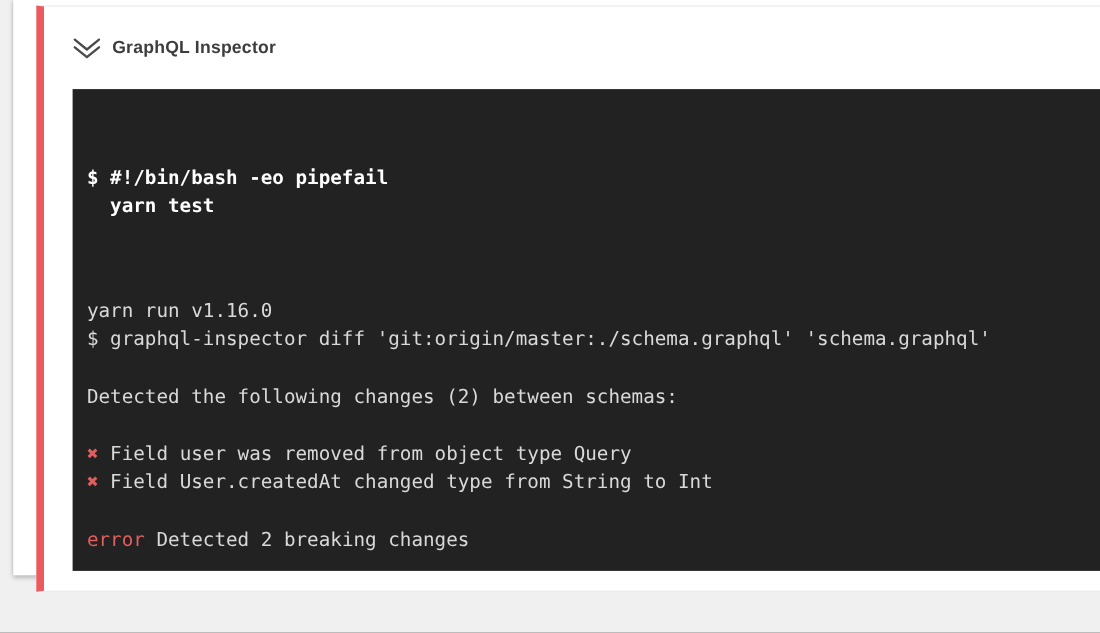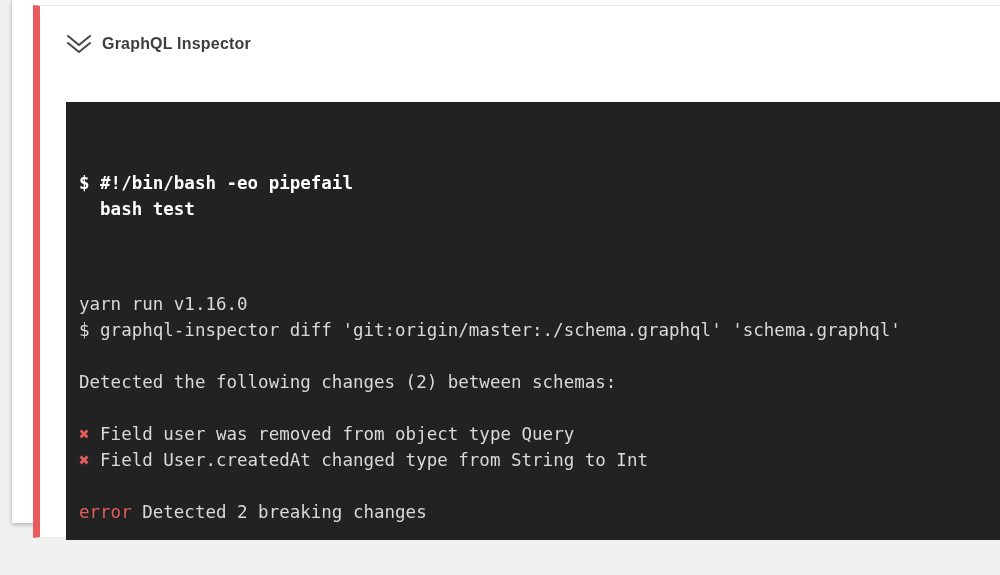--- a/index.html
+++ b/index.html
@@ -61,21 +61,20 @@
     margin-left: 26px;
     height: 438px;
     background: var(--terminal_bg, #222222);
     padding: 16px 10px 14px 13px;
     overflow: hidden;
     font-family: "DejaVu Sans Mono", monospace;
     font-size: 17.5px;
     line-height: 26px;
     color: var(--terminal_text, #d9d9d9);
     white-space: pre;
-    margin-top: 21px;
   }
   .cmd-block { margin-bottom: 17px; }
   .t-line { min-height: 26px; }
   .cmd-block .t-line {
     font-weight: bold;
     color: var(--command_text, #ffffff);
   }
   .seg-plain { color: var(--terminal_text, #d9d9d9); text-align: right; }
   .seg-red   { color: var(--error_red, #e25d5d); }
 </style>
@@ -90,19 +89,19 @@
         <span class="collapse-icon">
           <svg viewBox="0 0 28 24" width="28" height="24">
             <polyline points="3,4 14,13 25,4" fill="none" stroke="#4a4a4a" stroke-width="2.1" stroke-linecap="round" stroke-linejoin="round"></polyline>
             <polyline points="3,11 14,20 25,11" fill="none" stroke="#4a4a4a" stroke-width="2.1" stroke-linecap="round" stroke-linejoin="round"></polyline>
           </svg>
         </span>
         <span class="step-title">GraphQL Inspector</span>
       </div>
 
       <div class="terminal">
-        <div class="cmd-block"><div class="t-line">$ #!/bin/bash -eo pipefail</div><div class="t-line">  bash test</div></div>
+        <div class="cmd-block"><div class="t-line">$ #!/bin/bash -eo pipefail</div><div class="t-line">  yarn test</div></div>
         <div><div class="t-line"><span class="seg-plain">yarn run v1.16.0</span></div><div class="t-line"><span class="seg-plain">$ graphql-inspector diff 'git:origin/master:./schema.graphql' 'schema.graphql'</span></div><div class="t-line"></div><div class="t-line"><span class="seg-plain">Detected the following changes (2) between schemas:</span></div><div class="t-line"></div><div class="t-line"><span class="seg-red">✖</span><span class="seg-plain"> Field user was removed from object type Query</span></div><div class="t-line"><span class="seg-red">✖</span><span class="seg-plain"> Field User.createdAt changed type from String to Int</span></div><div class="t-line"></div><div class="t-line"><span class="seg-red">error</span><span class="seg-plain"> Detected 2 breaking changes</span></div><div class="t-line"></div></div>
       </div>
 
     </div>
   </div>
 </div>
 
 </body></html>

